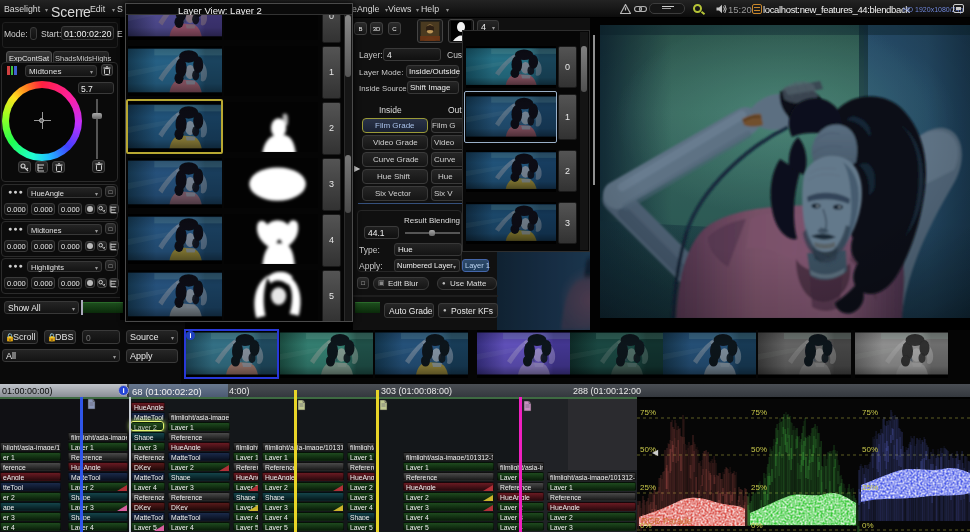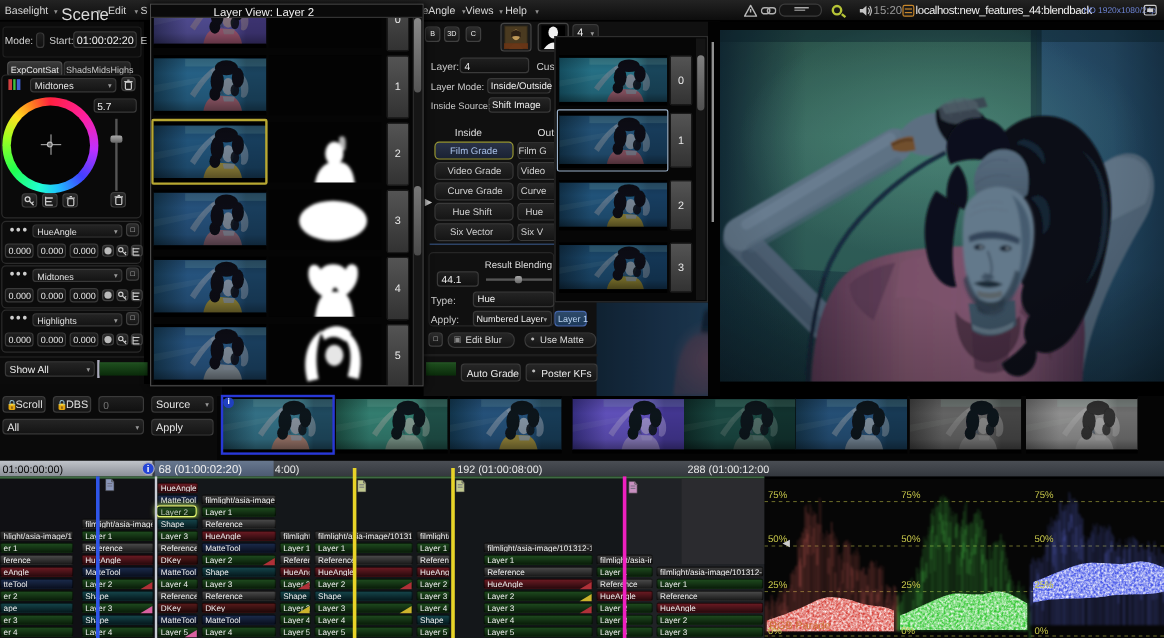--- a/index.html
+++ b/index.html
@@ -1332,21 +1332,21 @@
     <rect y="44.5" width="93" height="3.5" fill="#000"></rect>
 </svg>
 <div class="abs" style="left:184px;top:329px;width:95px;height:50px;border:2px solid #2838d8"></div>
 <div class="abs" style="left:186px;top:331px;width:9px;height:9px;background:#2040c0;border-radius:50%;color:#fff;font-size:7px;text-align:center;line-height:9px;font-weight:bold">i</div>
 <div class="abs" style="left:0;top:384px;width:970px;height:13px;background:linear-gradient(#4a4e54,#34383e)"></div>
 <div class="abs" style="left:0;top:384px;width:127px;height:13px;background:linear-gradient(#c0c4ca,#8a8e96)"></div>
 <div class="abs" style="left:129px;top:384px;width:99px;height:13px;background:linear-gradient(#68788f,#4c5a72)"></div>
 <div class="lab" style="left:2px;top:386px;font-size:9px;color:#0a0a0a">01:00:00:00)</div>
 <div class="lab" style="left:132px;top:385.5px;font-size:9.5px;color:#f0f0f0">68 (01:00:02:20)</div>
 <div class="lab" style="left:229px;top:386px;font-size:9px;color:#e8e8e8">4:00)</div>
-<div class="lab" style="left:381px;top:386px;font-size:9px;color:#e8e8e8">192 (01:00:08:00)</div>
+<div class="lab" style="left:381px;top:386px;font-size:9px;color:#e8e8e8">303 (01:00:08:00)</div>
 <div class="lab" style="left:573px;top:386px;font-size:9px;color:#e8e8e8">288 (01:00:12:00</div>
 <div class="abs" style="left:118px;top:384.5px;width:11px;height:11px;background:#2545d5;border-radius:50%;border:1px solid #aab;color:#fff;font-size:8px;text-align:center;line-height:10px;font-weight:bold">i</div>
 <div class="abs" style="left:0;top:397px;width:637px;height:2px;background:#3e6a42"></div>
 <div class="abs" style="left:0;top:399px;width:637px;height:133px;background:#101014"></div>
 <div class="abs" style="left:131px;top:399px;width:506px;height:133px;background:#14171a"></div>
 <div class="abs" style="left:521px;top:399px;width:116px;height:133px;background:#202226"></div>
 <div class="abs" style="left:568px;top:399px;width:69px;height:71px;background:#2b2b2f"></div>
 <div class="abs" style="left:0px;top:442px;width:61px;height:9px;background:linear-gradient(#3a3a3a,#141414);border-radius:2px;border:0.5px solid #0007;overflow:hidden">
     <div style="position:absolute;left:2px;top:0.5px;font-size:6.8px;color:#f0f0f0;white-space:nowrap">hlight/asia-image/10131</div>
   </div>

